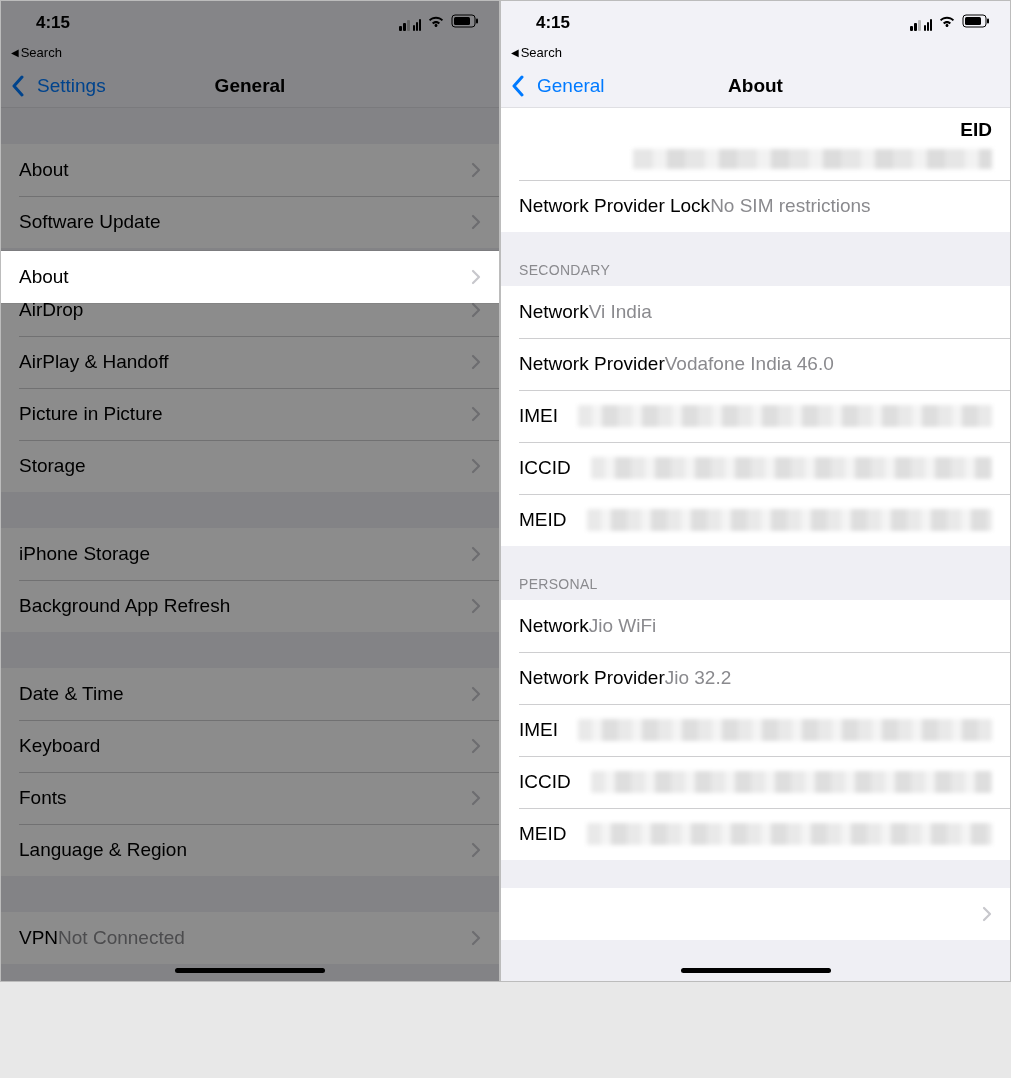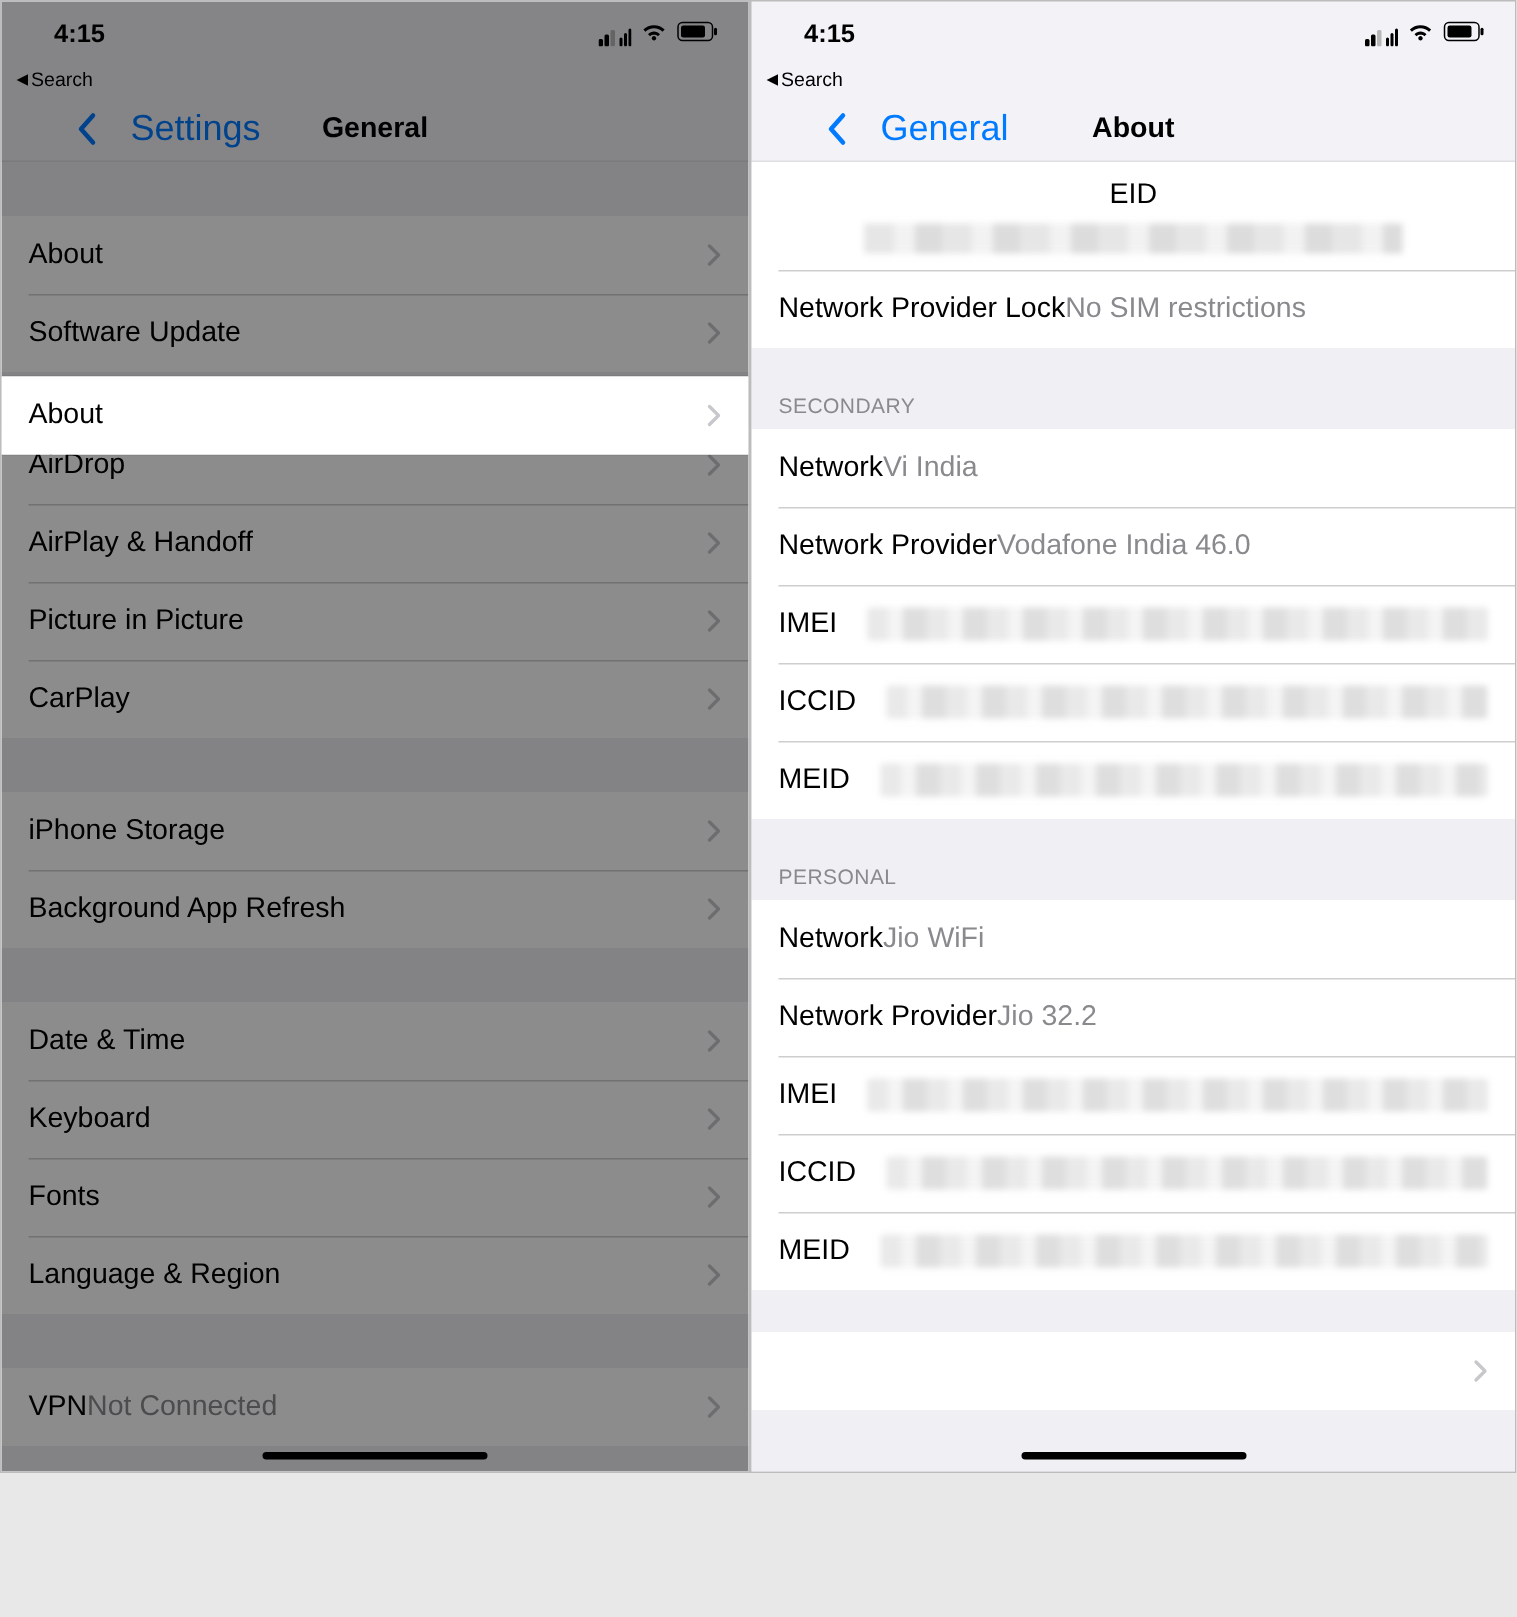--- a/index.html
+++ b/index.html
@@ -53,24 +53,23 @@
     height: 44px;
     display: flex;
     align-items: center;
     position: relative;
     border-bottom: 0.5px solid rgba(0,0,0,0.08);
   }
   .navbar .back {
     display: flex;
     align-items: center;
     color: #007aff;
-    font-size: 24px;
+    font-size: 19px;
     padding-left: 10px;
-    gap: 22px;
-    margin-left: 40px;
+    gap: 12px;
   }
   .navbar .back svg { width: 14px; height: 22px; }
   .navbar .title {
     position: absolute;
     left: 0; right: 0;
     text-align: center;
     font-size: 19px;
     font-weight: 600;
     pointer-events: none;
   }
@@ -109,21 +108,21 @@
   .cell .chev { margin-left: 10px; color: #c7c7cc; }
   .cell .chev svg { width: 10px; height: 16px; display:block; }
   .cell .blur {
     flex: 1;
     height: 22px;
     margin-left: 20px;
     background: repeating-linear-gradient(90deg, #e9e9e9 0 14px, #f4f4f4 14px 24px, #dedede 24px 40px);
     filter: blur(2px);
     border-radius: 2px;
   }
-  .cell.tall { min-height: 72px; flex-direction: column; align-items: center; justify-content: center; }
+  .cell.tall { min-height: 72px; flex-direction: column; align-items: flex-end; justify-content: center; font-weight: bold; }
   .cell.tall .blur-full {
     width: 76%;
     height: 20px;
     margin-top: 8px;
     background: repeating-linear-gradient(90deg, #e6e6e6 0 20px, #f2f2f2 20px 34px, #dcdcdc 34px 52px);
     filter: blur(2px);
   }
 
   
   .dim-overlay {
@@ -246,21 +245,21 @@
           <span class="label">Picture in Picture</span>
           <span class="value"></span>
           <span class="chev">
             <svg viewBox="0 0 10 16">
               <polyline points="2,2 8,8 2,14" fill="none" stroke="#c7c7cc" stroke-width="2.2" stroke-linecap="round" stroke-linejoin="round"></polyline>
             </svg>
           </span>
           <div class="sep"></div>
         </div>
         <div class="cell">
-          <span class="label">CarPlay</span>
+          <span class="label">Storage</span>
           <span class="value"></span>
           <span class="chev">
             <svg viewBox="0 0 10 16">
               <polyline points="2,2 8,8 2,14" fill="none" stroke="#c7c7cc" stroke-width="2.2" stroke-linecap="round" stroke-linejoin="round"></polyline>
             </svg>
           </span>
         </div>
       </div>
       <div class="spacer"></div>
       <div class="cell-group">

